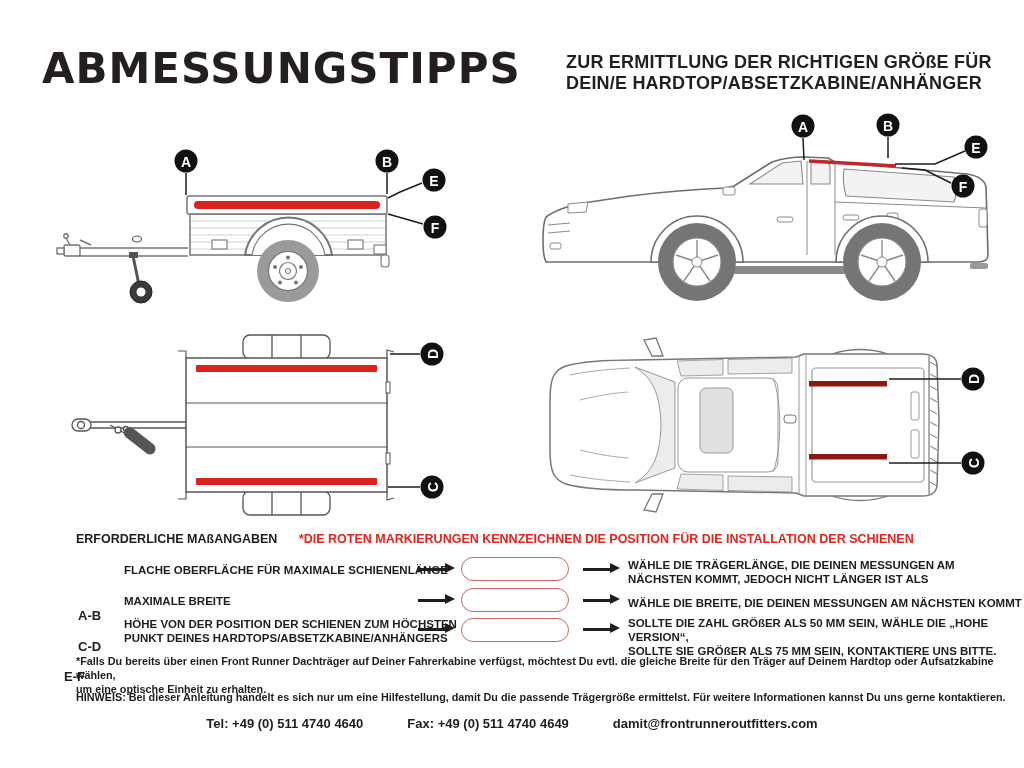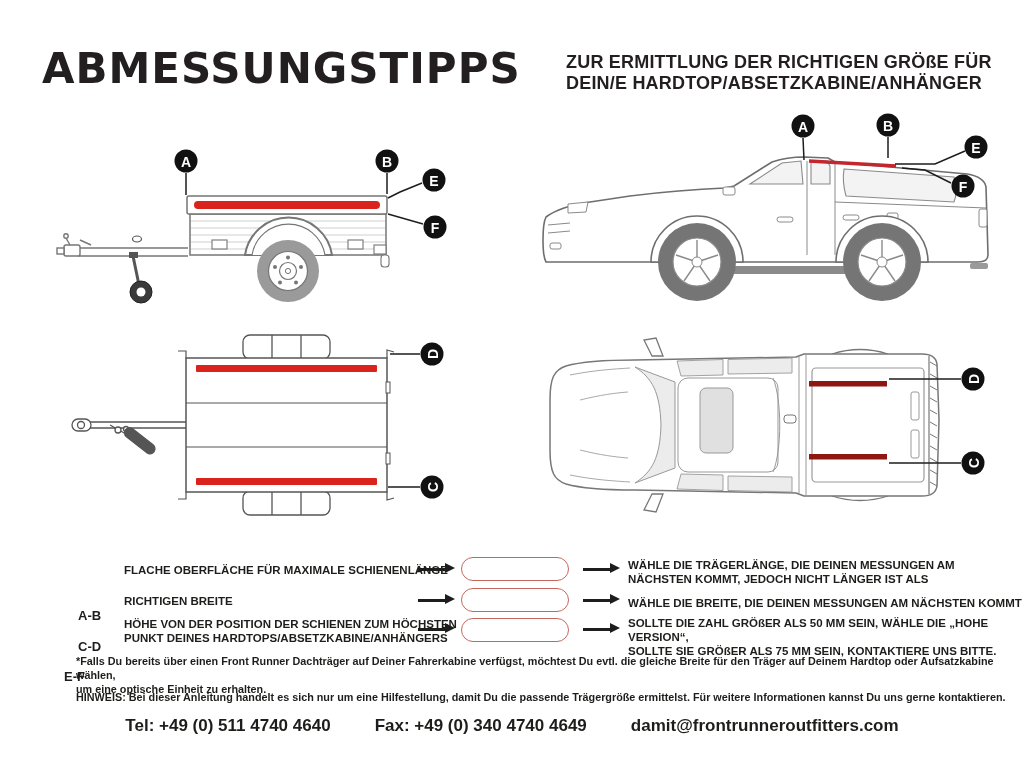--- a/index.html
+++ b/index.html
@@ -20,21 +20,21 @@
   .row-result{font-size:11.5px;font-weight:bold;line-height:14px;white-space:pre-line;width:400px;}
   .arrow{width:28px;height:3px;background:#1d1d1b;}
   .arrow::after{content:'';position:absolute;right:-9px;top:-5px;
       border-left:10px solid #1d1d1b;border-top:5.5px solid transparent;
       border-bottom:5.5px solid transparent;}
   .pill{width:106px;height:22px;border:1.6px solid #c4685f;border-radius:13px;background:#fff;}
   .footnote{left:76px;top:654px;width:952px;font-size:10.8px;font-weight:bold;
             line-height:14px;white-space:pre-line;}
   .hinweis{left:76px;top:691px;width:952px;font-size:10.8px;font-weight:bold;}
   .contact{left:0;top:716px;width:1024px;display:flex;justify-content:center;gap:44px;
-           font-size:17px;font-weight:bold;}
+           font-size:13px;font-weight:bold;}
 </style>
 </head>
 <body>
 
 <div class="page">
 
   <div class="abs title">ABMESSUNGSTIPPS</div>
   <div class="abs subtitle">ZUR ERMITTLUNG DER RICHTIGEN GRÖßE FÜR
 DEIN/E HARDTOP/ABSETZKABINE/ANHÄNGER</div>
 
@@ -298,48 +298,52 @@
     <g>
       <circle cx="433" cy="49" r="11.5" fill="#111"></circle>
       <text class="badge-letter" x="433" y="50" transform="rotate(-90 433 49)">D</text>
     </g>
     <g>
       <circle cx="433" cy="133" r="11.5" fill="#111"></circle>
       <text class="badge-letter" x="433" y="134" transform="rotate(-90 433 133)">C</text>
     </g>
   </svg>
 
+  <div class="abs meas-head">
+    <span>ERFORDERLICHE MAßANGABEN</span>
+    <span class="red-note">*DIE ROTEN MARKIERUNGEN KENNZEICHNEN DIE POSITION FÜR DIE INSTALLATION DER SCHIENEN</span>
+  </div>
 
   <div class="abs row-id" style="left:78px;top:563px">A-B</div>
   <div class="abs row-desc" style="left:124px;top:564px">FLACHE OBERFLÄCHE FÜR MAXIMALE SCHIENENLÄNGE</div>
   <div class="abs arrow" style="left:418px;top:568px"></div>
   <div class="abs pill" style="left:461px;top:557px"></div>
   <div class="abs arrow" style="left:583px;top:568px"></div>
   <div class="abs row-result" style="left:628px;top:558px">WÄHLE DIE TRÄGERLÄNGE, DIE DEINEN MESSUNGEN AM
 NÄCHSTEN KOMMT, JEDOCH NICHT LÄNGER IST ALS</div>
 
   <div class="abs row-id" style="left:78px;top:594px">C-D</div>
-  <div class="abs row-desc" style="left:124px;top:595px">RICHTIGEN BREITE</div>
+  <div class="abs row-desc" style="left:124px;top:595px">MAXIMALE BREITE</div>
   <div class="abs arrow" style="left:418px;top:599px"></div>
   <div class="abs pill" style="left:461px;top:588px"></div>
   <div class="abs arrow" style="left:583px;top:599px"></div>
   <div class="abs row-result" style="left:628px;top:596px">WÄHLE DIE BREITE, DIE DEINEN MESSUNGEN AM NÄCHSTEN KOMMT</div>
 
   <div class="abs row-id" style="left:64px;top:624px">E-F</div>
   <div class="abs row-desc" style="left:124px;top:618px">HÖHE VON DER POSITION DER SCHIENEN ZUM HÖCHSTEN
 PUNKT DEINES HARDTOPS/ABSETZKABINE/ANHÄNGERS</div>
   <div class="abs arrow" style="left:418px;top:628px"></div>
   <div class="abs pill" style="left:461px;top:618px"></div>
   <div class="abs arrow" style="left:583px;top:628px"></div>
   <div class="abs row-result" style="left:628px;top:616px">SOLLTE DIE ZAHL GRÖßER ALS 50 MM SEIN, WÄHLE DIE „HOHE VERSION“,
 SOLLTE SIE GRÖßER ALS 75 MM SEIN, KONTAKTIERE UNS BITTE.</div>
 
   <div class="abs footnote">*Falls Du bereits über einen Front Runner Dachträger auf Deiner Fahrerkabine verfügst, möchtest Du evtl. die gleiche Breite für den Träger auf Deinem Hardtop oder Aufsatzkabine wählen,
 um eine optische Einheit zu erhalten.</div>
   <div class="abs hinweis">HINWEIS: Bei dieser Anleitung handelt es sich nur um eine Hilfestellung, damit Du die passende Trägergröße ermittelst. Für weitere Informationen kannst Du uns gerne kontaktieren.</div>
 
   <div class="abs contact">
     <span>Tel: +49 (0) 511 4740 4640</span>
-    <span>Fax: +49 (0) 340 4740 4649</span>
+    <span>Fax: +49 (0) 511 4740 4649</span>
     <span>damit@frontrunneroutfitters.com</span>
   </div>
 
 </div>
 
 </body></html>

